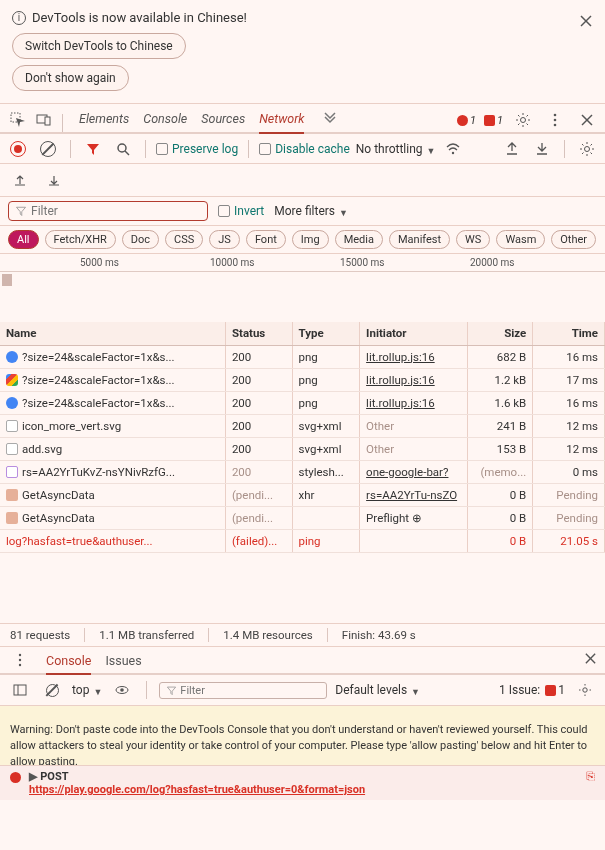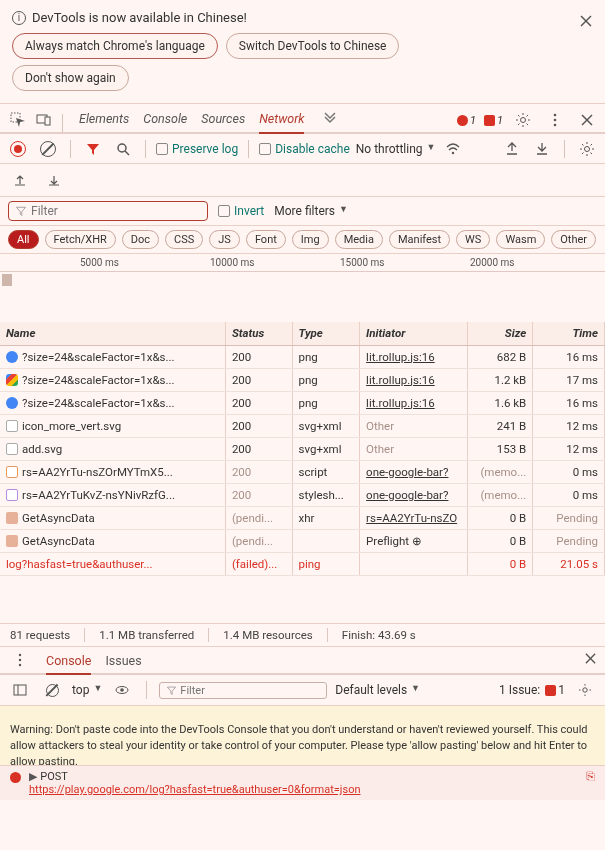--- a/index.html
+++ b/index.html
@@ -26,44 +26,44 @@
 .sep { width: 1px; height: 18px; background: #d7c2bc; margin: 0 4px; }
 
 .net-toolbar { display: flex; align-items: center; gap: 6px; height: 30px; padding: 0 6px; border-bottom: 1px solid #eacfc6; }
 .rec-btn { width:16px; height:16px; border:1.5px solid #d93025; border-radius:50%; display:flex; align-items:center; justify-content:center; }
 .rec-dot { width:8px; height:8px; background:#d93025; border-radius:50%; }
 .no-btn { width:16px;height:16px;border:1.5px solid #555;border-radius:50%;display:flex;align-items:center;justify-content:center; position:relative; }
 .no-btn::after { content:""; width:1.5px; height:16px; background:#555; transform:rotate(45deg); position:absolute; }
 .funnel { color:#d93025; }
 .chk { width:12px; height:12px; border:1px solid #888; border-radius:2px; margin-right:4px; display:inline-block; vertical-align:middle; }
 .lbl { font-size:12px; color:#0f766e; display:flex; align-items:center; cursor:pointer; }
-.dd { display:flex; align-items:flex-start; gap:4px; cursor:pointer; }
+.dd { display:flex; align-items:flex-end; gap:4px; cursor:pointer; }
 .tri { font-size:9px; color:#555; }
 .tb-flex { flex:1; }
 
 .upload-row { display:flex; gap:10px; padding:4px 8px; border-bottom:1px solid #eacfc6; }
 
 .filter-row { display:flex; align-items:center; padding:4px 8px; gap:10px; border-bottom:1px solid #eacfc6; }
 .filter-box { display:flex; align-items:center; border:1px solid #b33b2e; border-radius:4px; padding:2px 6px; flex:0 0 200px; }
 .filter-box input { border:none; outline:none; background:transparent; font-size:12px; flex:1; }
 
 .type-row { display:flex; align-items:center; gap:6px; padding:4px 8px; border-bottom:1px solid #eacfc6; flex-wrap:wrap; }
 .type-chip { border:1px solid #c9a89e; background:#fef3ef; border-radius:10px; padding:2px 8px; font-size:11px; cursor:pointer; }
-.type-chip.active { background:#b91c1c; color:#fff; border-color:#b33b2e; }
+.type-chip.active { background:#be185d; color:#fff; border-color:#b33b2e; }
 
 .timeline { height:68px; border-bottom:1px solid #d9c2bb; position:relative; }
 .timeline-labels { display:flex; font-size:10px; color:#555; height:18px; position:relative; border-bottom:1px solid #e0cac3; }
 .timeline-labels span { position:absolute; top:3px; }
 .timeline-body { height:50px; background:#fff6f3; position:relative; }
 .tl-bar { position:absolute; top:2px; height:12px; background:#d0b5ad; }
 
 .table-wrap { height:302px; overflow:hidden; border-bottom:1px solid #eacfc6; }
 table { width:100%; border-collapse:collapse; table-layout:fixed; }
 th,td { text-align:left; padding:3px 6px; border-right:1px solid #eacfc6; border-bottom:1px solid #f0e0da; font-size:11.5px; white-space:nowrap; overflow:hidden; text-overflow:ellipsis; height:23px; }
-th { background:#fbeee9; border-bottom:1.5px solid #d7beb6;font-style:italic; }
+th { background:#fbeee9; border-bottom:1.5px solid #d7beb6; }
 td.rt, th.rt { text-align:right; }
 .tiny-ic { display:inline-block; width:12px; height:12px; border-radius:2px; margin-right:4px; vertical-align:middle; background:#e6b099; }
 .tiny-ic.blue { background:#4285f4; border-radius:50%; }
 .tiny-ic.ggl { background:linear-gradient(135deg,#4285f4 25%,#ea4335 25% 50%,#fbbc05 50% 75%,#34a853 75%); border-radius:3px; }
 .tiny-ic.svg { background:#fff; border:1px solid #aaa; }
 .tiny-ic.js  { background:#fff; border:1px solid #e89b5f; }
 .tiny-ic.css { background:#fff; border:1px solid #b88de0; }
 .link-u { text-decoration:underline; color:#333; cursor:pointer; }
 .link-r { text-decoration:underline; color:#d93025; cursor:pointer; }
 .muted { color:#a89088; }
@@ -77,39 +77,38 @@
 .drawer-tab { font-size:12.5px; color:#555; cursor:pointer; padding:5px 0; }
 .drawer-tab.active { color:#b33b2e; border-bottom:2.5px solid #b33b2e; margin-bottom:-2px; }
 .drawer-close { margin-left:auto; cursor:pointer; }
 
 .console-tb { display:flex; align-items:center; gap:8px; padding:3px 8px; border-bottom:1px solid #eacfc6; }
 .filter-mini { display:flex; align-items:center; border:1px solid #c8b0a9; border-radius:3px; padding:1px 6px; flex:0 0 130px; }
 .filter-mini input { border:none; outline:none; background:transparent; font-size:11px; flex:1; }
 
 .console-body { padding:16px 10px; background:#fcf3d8; font-family:"Consolas","Menlo",monospace; font-size:11px; line-height:1.45; height:60px; overflow:hidden; color:#333; border-bottom:1px solid #eacfc6; }
 .console-err { padding:4px 10px; background:#fbecea; font-family:"Consolas","Menlo",monospace; font-size:11px; display:flex; gap:8px; align-items:flex-start; }
-.console-err .msg { flex:1; }
+.console-err .msg { flex:1;font-weight:bold; }
 .console-err .src { text-align:right; }
 </style>
 </head>
 <body>
 
 <div class="banner">
   <div class="banner-row1">
     <span class="info-icon">i</span>
     <span class="banner-title">DevTools is now available in Chinese!</span>
   </div>
   <span class="banner-close">
     <svg width="14" height="14" viewBox="0 0 14 14">
         <line x1="2" y1="2" x2="12" y2="12" stroke="#555" stroke-width="1.5"></line>
         <line x1="12" y1="2" x2="2" y2="12" stroke="#555" stroke-width="1.5"></line>
       </svg>
   </span>
   <div class="pill-row">
-    <button class="pill">Always match Chrome's language</button>
     <button class="pill alt">Switch DevTools to Chinese</button>
   </div>
   <div class="pill-row">
     <button class="pill alt">Don't show again</button>
   </div>
 </div>
 
 <div class="main-toolbar">
   <span class="tool-icon">
     <svg viewBox="0 0 16 16">
@@ -341,28 +340,20 @@
         </tr>
         <tr>
           <td><span class="tiny-ic svg"></span>add.svg</td>
           <td class="">200</td>
           <td>svg+xml</td>
           <td><span class="muted">Other</span></td>
           <td class="rt ">153 B</td>
           <td class="rt ">12 ms</td>
         </tr>
         <tr>
-          <td><span class="tiny-ic js"></span>rs=AA2YrTu-nsZOrMYTmX5...</td>
-          <td class="muted">200</td>
-          <td>script</td>
-          <td><span class="link-u">one-google-bar?</span></td>
-          <td class="rt muted">(memo...</td>
-          <td class="rt ">0 ms</td>
-        </tr>
-        <tr>
           <td><span class="tiny-ic css"></span>rs=AA2YrTuKvZ-nsYNivRzfG...</td>
           <td class="muted">200</td>
           <td>stylesh...</td>
           <td><span class="link-u">one-google-bar?</span></td>
           <td class="rt muted">(memo...</td>
           <td class="rt ">0 ms</td>
         </tr>
         <tr>
           <td><span class="tiny-ic "></span>GetAsyncData</td>
           <td class="muted">(pendi...</td>

